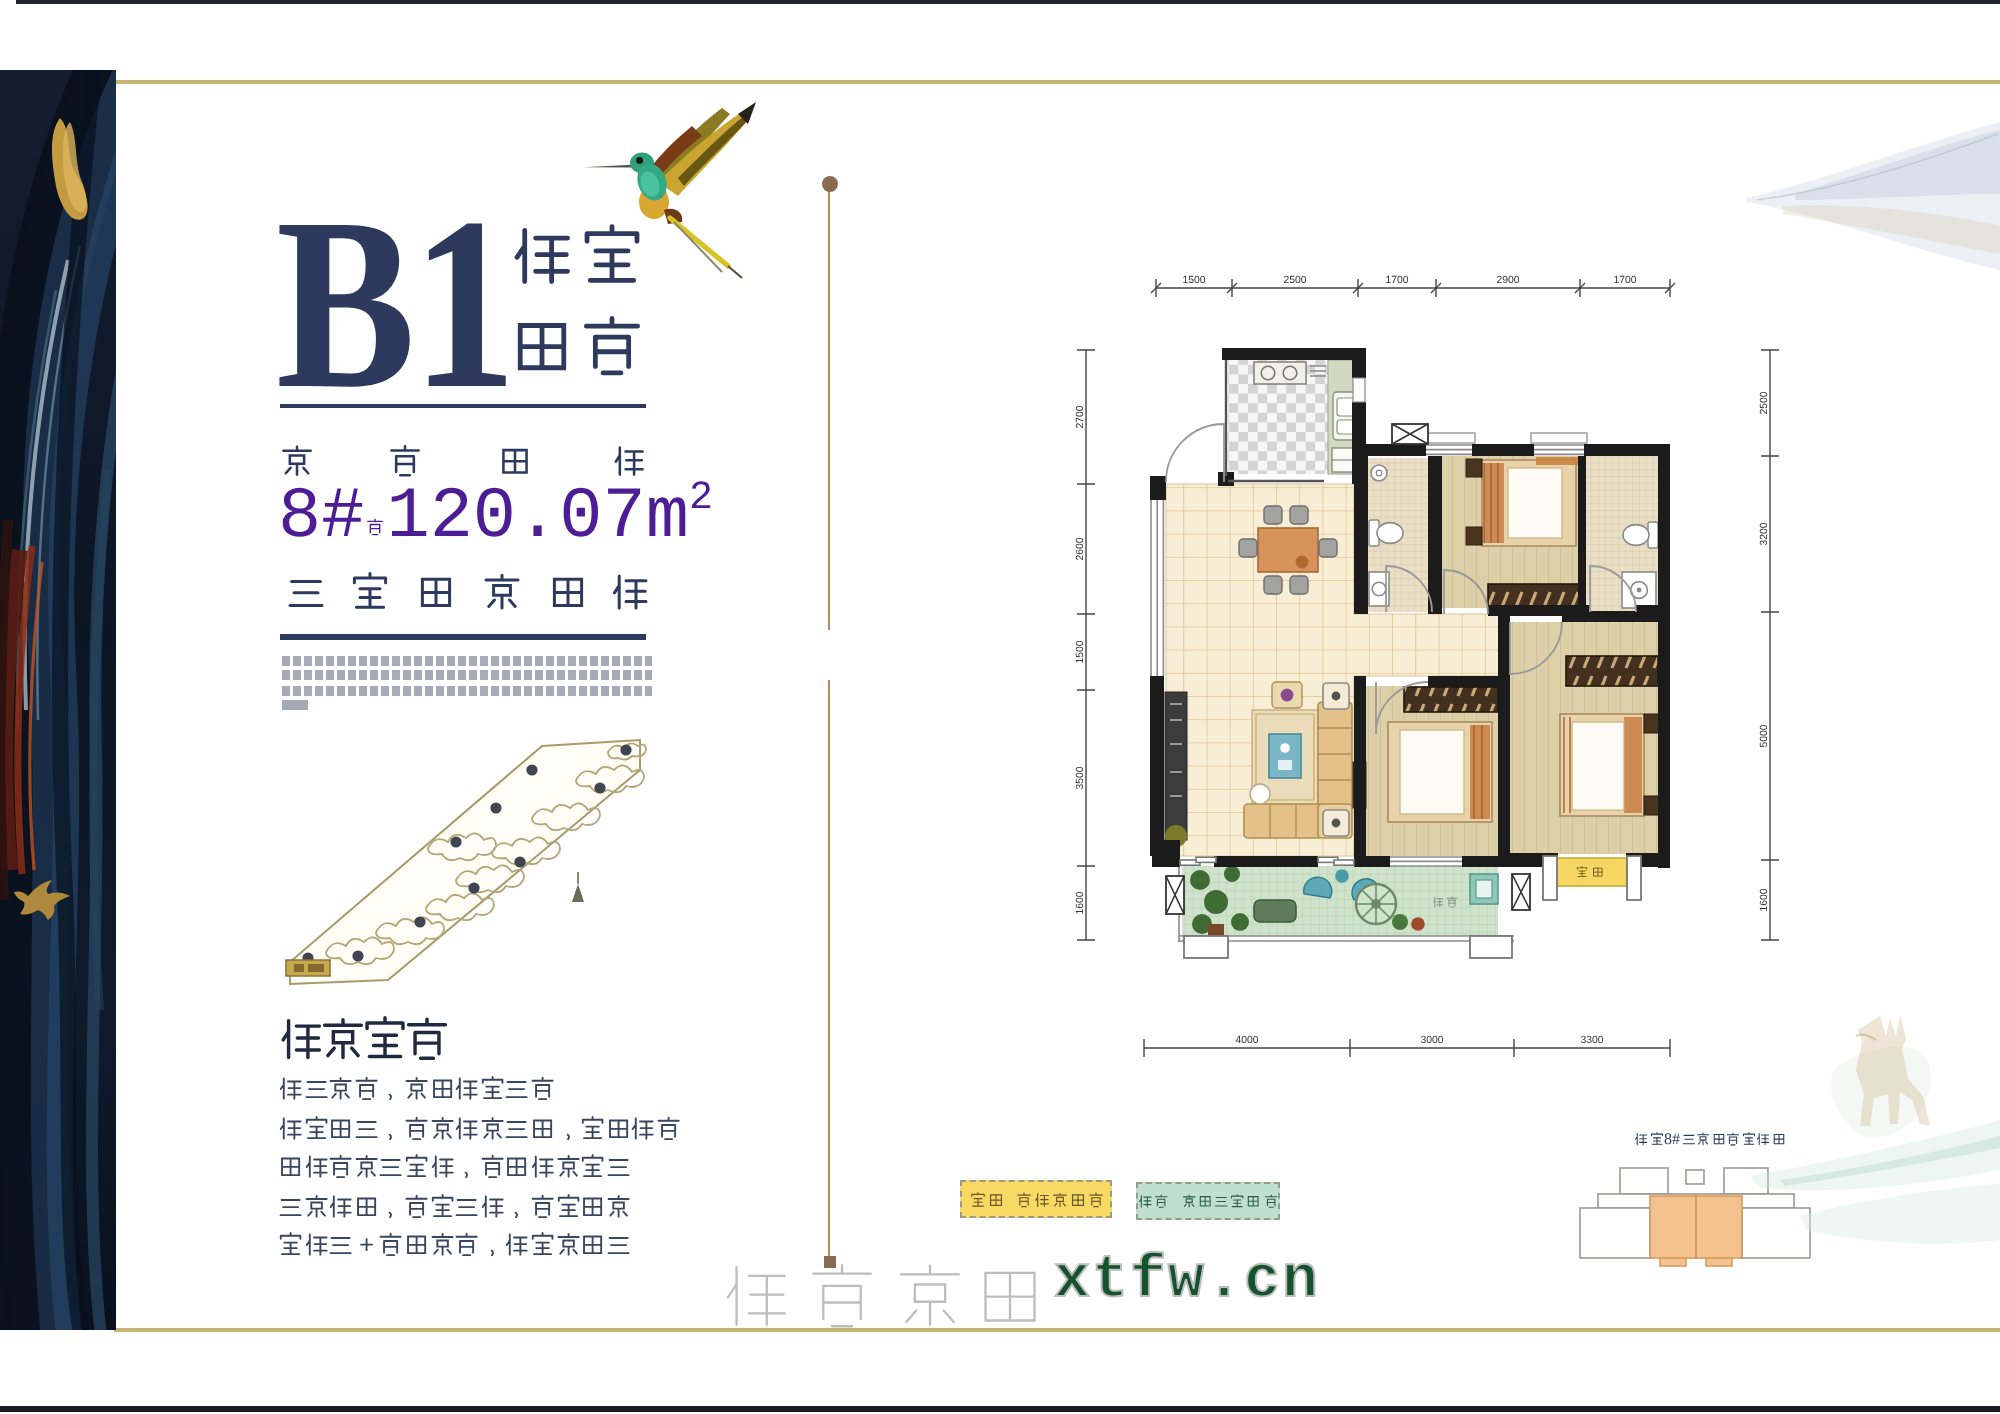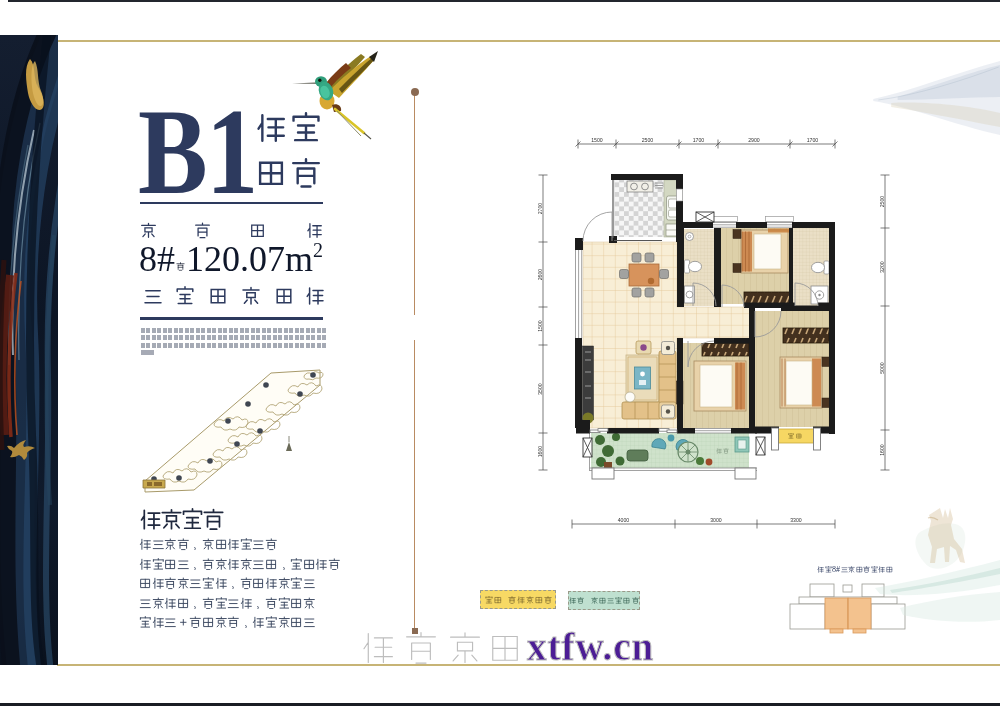--- a/index.html
+++ b/index.html
@@ -141,21 +141,21 @@
       <use href="#gc"></use>
     </svg>
 <svg class="z abs" style="left:109px;top:0" width="17" height="17" viewBox="0 0 100 100">
       <use href="#gb"></use>
     </svg>
 <svg class="z abs" style="left:166px;top:0" width="17" height="17" viewBox="0 0 100 100">
       <use href="#gd"></use>
     </svg>
 </div>
 
-<div class="abs" style="left:139px;top:233px;color:#0f172a;font-family:Liberation Serif, serif;
+<div class="abs" style="left:139px;top:233px;color:#4c1d95;font-family:Liberation Mono, monospace;
   font-size:36px;line-height:34px;letter-spacing:0px;white-space:nowrap">8#<svg class="z" style="display:inline-block;width:9px;height:9px;margin:0 1px" viewBox="0 0 100 100">
       <use href="#gc"></use>
     </svg>120.07m<span style="font-size:20px;vertical-align:14px">2</span></div>
 
 <div class="abs" style="left:143px;top:286px;color:#2d3a5e">
 <svg class="z abs" style="left:0;top:0" width="20" height="20" viewBox="0 0 100 100">
       <use href="#ga"></use>
     </svg>
 <svg class="z abs" style="left:32px;top:0" width="20" height="20" viewBox="0 0 100 100">
       <use href="#gf"></use>
@@ -462,21 +462,21 @@
     </svg>
 <svg class="z abs" style="left:43px;top:2px;color:#bdbdbd" width="36" height="36" viewBox="0 0 100 100">
       <use href="#gcw"></use>
     </svg>
 <svg class="z abs" style="left:87px;top:2px;color:#bdbdbd" width="36" height="36" viewBox="0 0 100 100">
       <use href="#gew"></use>
     </svg>
 <svg class="z abs" style="left:127px;top:2px;color:#bdbdbd" width="36" height="36" viewBox="0 0 100 100">
       <use href="#gbw"></use>
     </svg>
-<div class="abs" style="left:167px;top:-4px;font-family:Liberation Serif, serif;font-weight:bold;font-size:39px;color:#4c1d95;-webkit-text-stroke:1px #bdbdbd;letter-spacing:1px">xtfw.cn</div>
+<div class="abs" style="left:167px;top:-4px;font-family:Liberation Mono, monospace;font-weight:bold;font-size:30px;color:#14532d;-webkit-text-stroke:1px #bdbdbd;letter-spacing:1px">xtfw.cn</div>
 </div>
 
 <svg class="abs" style="left:520px;top:130px" width="400" height="420" viewBox="520 130 400 420" font-family="Liberation Sans,sans-serif">
 <defs>
 <pattern id="tile" width="11.6" height="11.6" patternUnits="userSpaceOnUse">
   <rect width="11.6" height="11.6" fill="#f8eed6"></rect>
   <path d="M0,0H11.6 M0,0V11.6" stroke="#e2c493" stroke-width="0.8"></path>
 </pattern>
 <pattern id="mosaic" width="3.4" height="3.4" patternUnits="userSpaceOnUse">
   <rect width="3.4" height="3.4" fill="#eadfc6"></rect>

